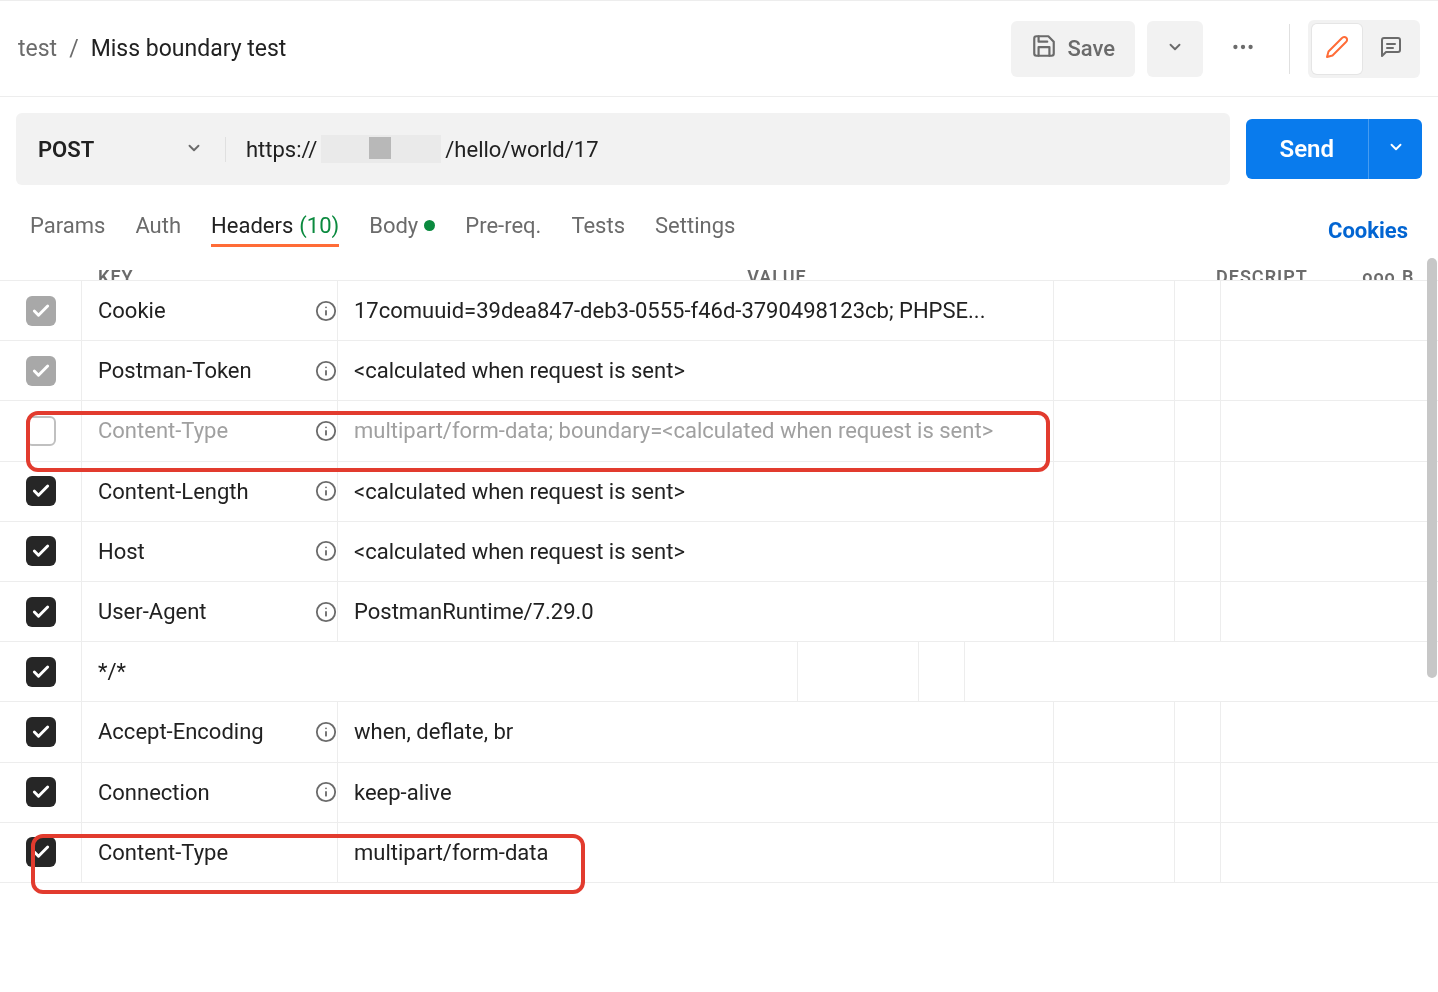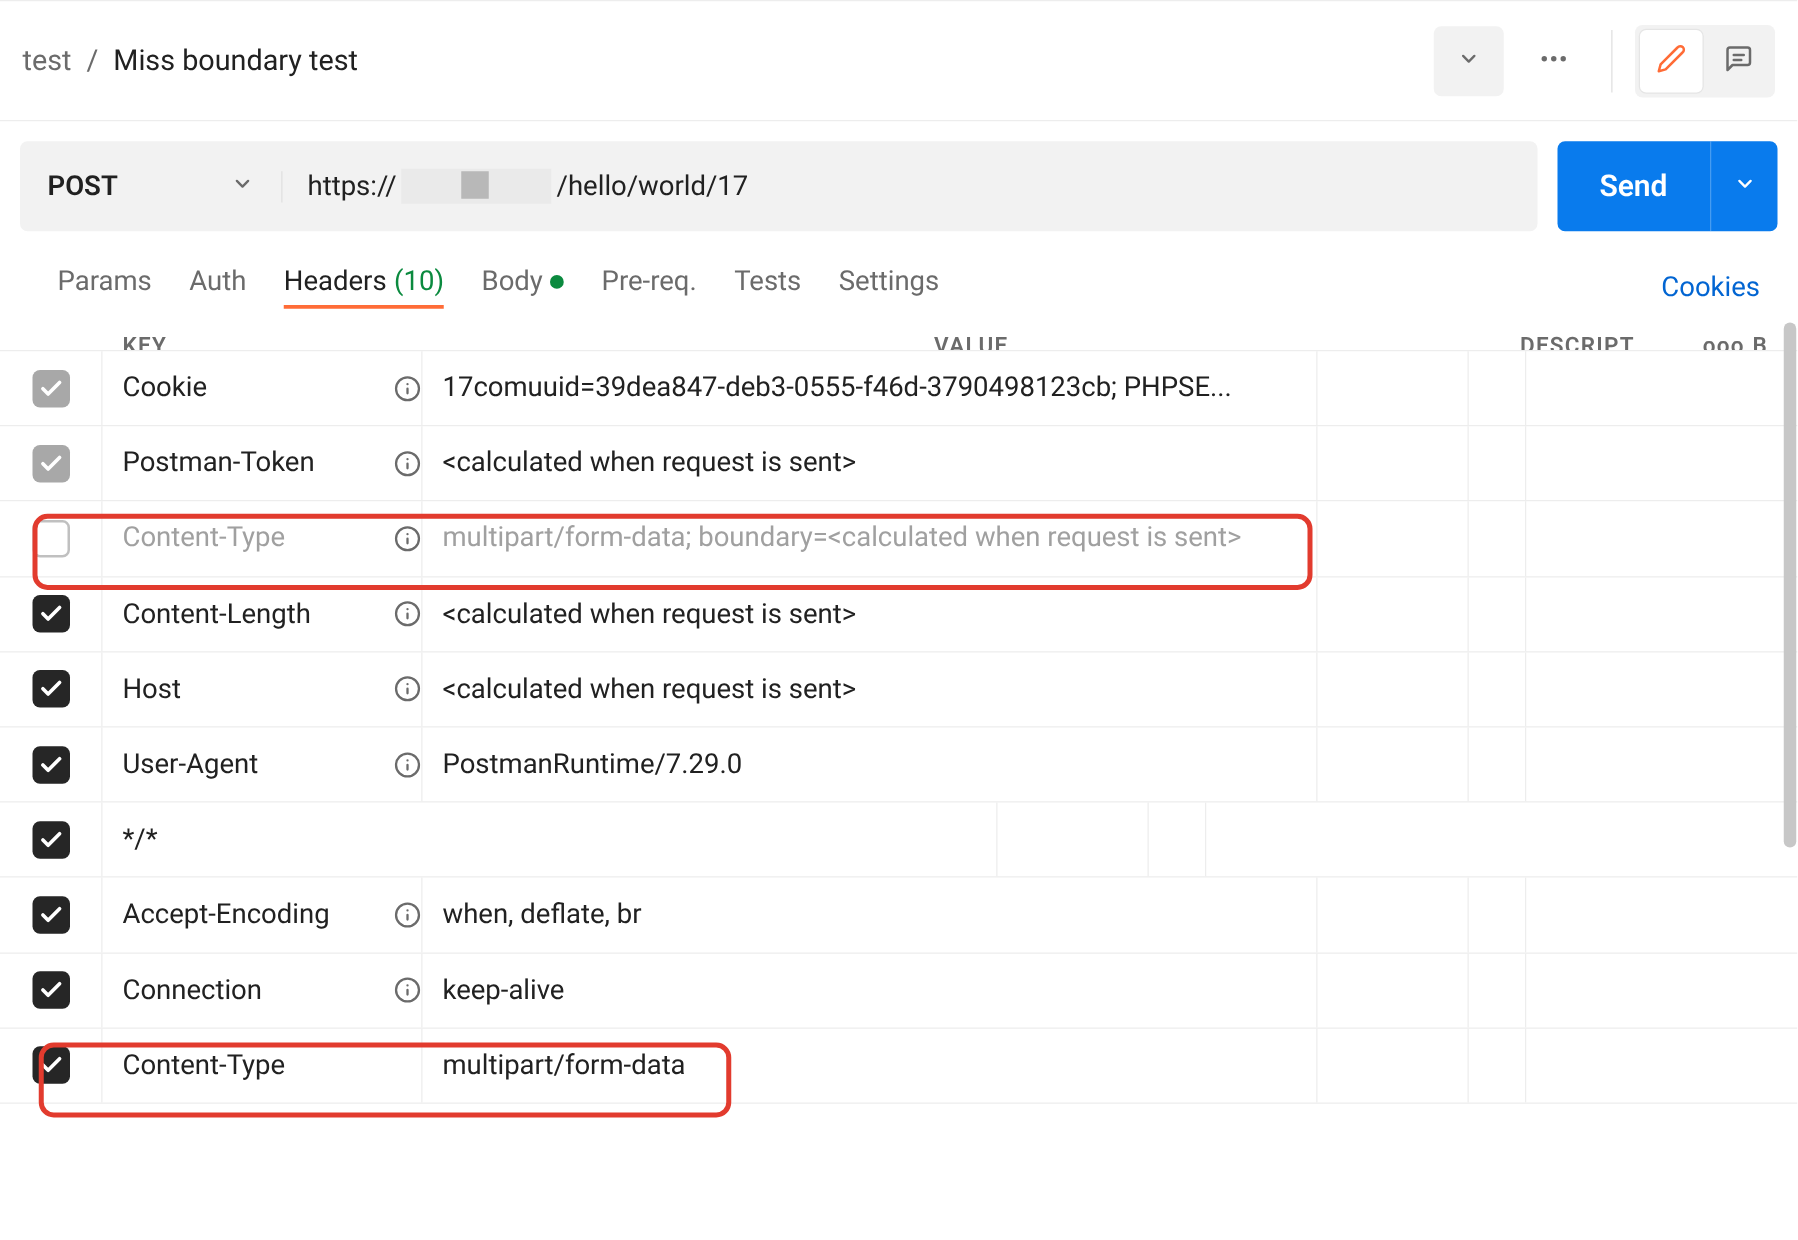--- a/index.html
+++ b/index.html
@@ -146,21 +146,21 @@
   left: 48px;
   top: 2px;
   width: 22px;
   height: 22px;
   background: #b8b8b8;
 }
 .send-wrap {
   display: flex;
   background: #097bed;
   border-radius: 6px;
-  height: 72px;
+  height: 60px;
   overflow: hidden;
 }
 .send-btn {
   color: #fff;
   font-size: 24px;
   font-weight: 600;
   padding: 0 34px;
   display: flex;
   align-items: center;
   cursor: pointer;
@@ -174,21 +174,20 @@
   cursor: pointer;
 }
 
 
 .tabs-row {
   display: flex;
   align-items: center;
   justify-content: space-between;
   padding: 0 30px;
   height: 58px;
-  margin-left: 16px;
 }
 .tabs {
   display: flex;
   gap: 30px;
   align-items: center;
 }
 .tab {
   font-size: 22px;
   color: #6b6b6b;
   cursor: pointer;
@@ -205,21 +204,21 @@
 .tab .count { color: #0b8a3f; }
 .body-dot {
   width: 11px;
   height: 11px;
   border-radius: 50%;
   background: #0b8a3f;
 }
 .cookies-link {
   color: #0265d2;
   font-size: 22px;
-  font-weight: 400;
+  font-weight: 700;
   cursor: pointer;
 }
 
 
 .table-head {
   display: flex;
   height: 21px;
   align-items: flex-end;
   padding-left: 98px;
   font-size: 18px;
@@ -348,20 +347,30 @@
 </head>
 <body>
 
 <div class="topbar">
   <div class="breadcrumb">
     <span class="crumb-folder">test</span>
     <span class="slash">/</span>
     <span class="crumb-title">Miss boundary test</span>
   </div>
   <div class="topbar-actions">
+    <div class="btn-save">
+      <span>
+        <svg width="26" height="26" viewBox="0 0 24 24" fill="none" stroke="#6b6b6b" stroke-width="2" stroke-linecap="round" stroke-linejoin="round">
+            <path d="M19 21H5a2 2 0 0 1-2-2V5a2 2 0 0 1 2-2h11l5 5v11a2 2 0 0 1-2 2z"></path>
+            <polyline points="17 21 17 13 7 13 7 21"></polyline>
+            <polyline points="7 3 7 8 15 8"></polyline>
+          </svg>
+      </span>
+      <span>Save</span>
+    </div>
     <div class="btn-save-dd">
       <span>
         <svg width="18" height="18" viewBox="0 0 24 24" fill="none" stroke="#6b6b6b" stroke-width="2.5" stroke-linecap="round" stroke-linejoin="round">
             <polyline points="6 9 12 15 18 9"></polyline>
           </svg>
       </span>
     </div>
     <div class="btn-more">
       <span>
         <svg width="26" height="26" viewBox="0 0 24 24" fill="#6b6b6b">

